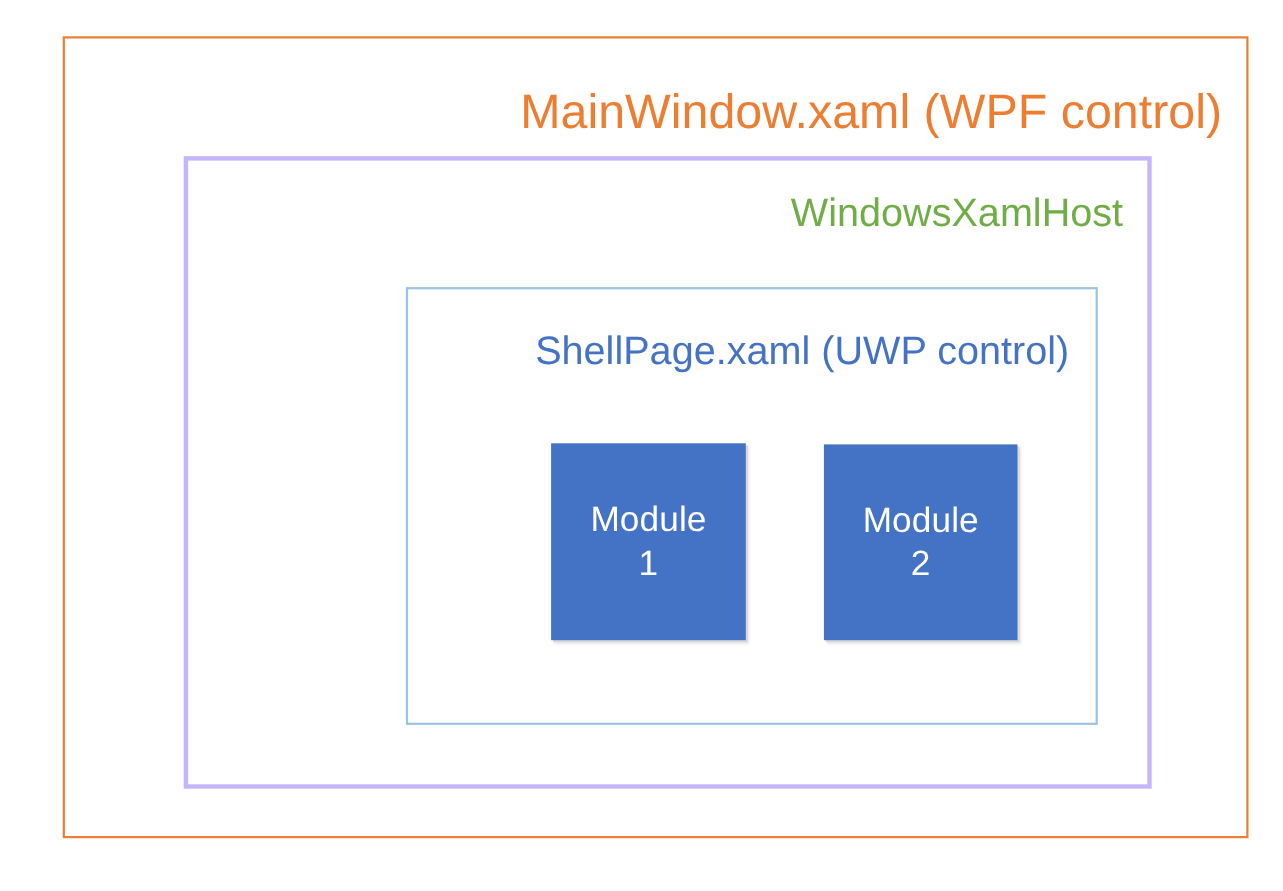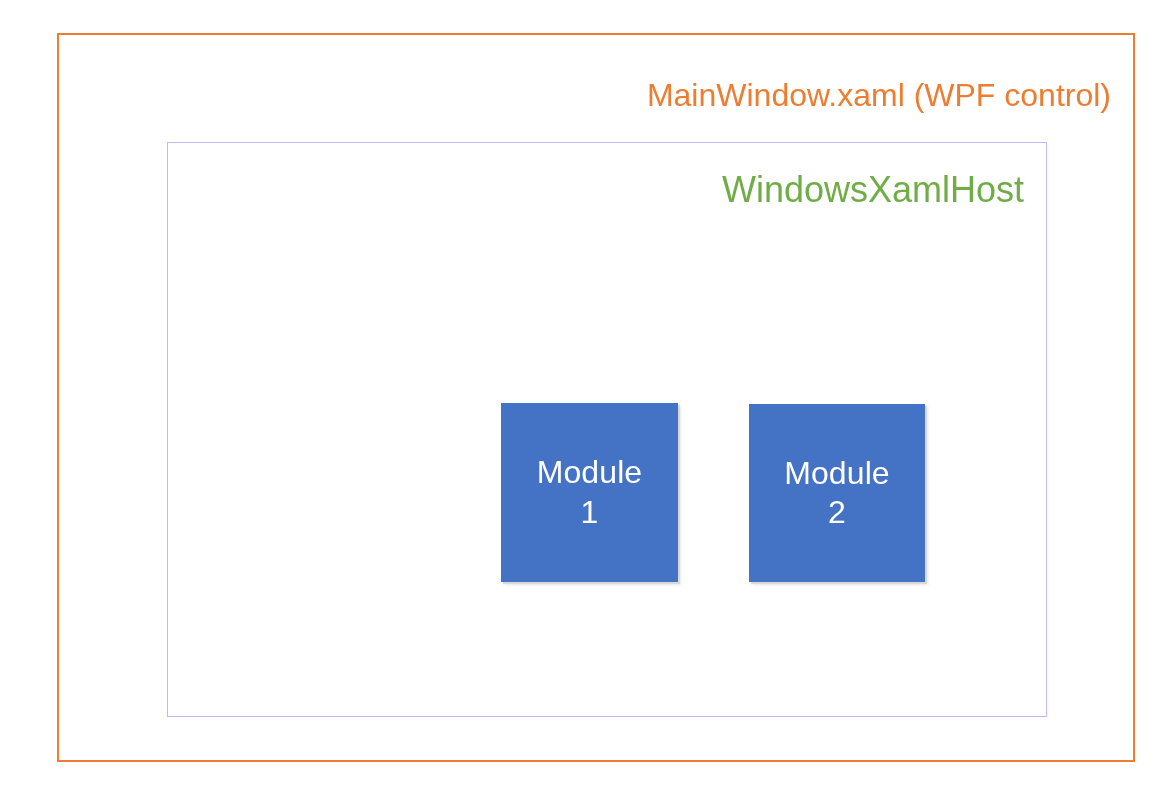--- a/index.html
+++ b/index.html
@@ -32,21 +32,21 @@
     width: 1078px;
     height: 729px;
     border: 2px solid #ED7D31;
   }
 
   .box-middle {
     left: 167px;
     top: 142px;
     width: 880px;
     height: 575px;
-    border: 1px solid #c4b5fd;
+    border: 4px solid #c4b5fd;
   }
 
   .box-inner {
     left: 369px;
     top: 261px;
     width: 629px;
     height: 398px;
     border: 2px solid #9CC3E5;
   }
 
@@ -55,21 +55,21 @@
     position: absolute;
     text-align: right;
     white-space: nowrap;
     font-weight: 400;
     line-height: 1.1;
   }
 
   .title-outer {
     right: 22px;
     top: 43px;
-    font-size: 32px;
+    font-size: 44px;
     color: #ED7D31;
   }
 
   .title-middle {
     right: 22px;
     top: 27px;
     font-size: 36px;
     color: #70AD47;
   }
 
@@ -121,20 +121,23 @@
 <div id="canvas">
 
   <div class="box box-outer">
     <div class="box-title title-outer">MainWindow.xaml (WPF control)</div>
   </div>
 
   <div class="box box-middle">
     <div class="box-title title-middle">WindowsXamlHost</div>
   </div>
 
+  <div class="box box-inner">
+    <div class="box-title title-inner">ShellPage.xaml (UWP control)</div>
+  </div>
 
   <div class="module module-1">
     <div>
       <span class="module-label">Module</span>
       <span class="module-label">1</span>
     </div>
   </div>
 
   <div class="module module-2">
     <div>

